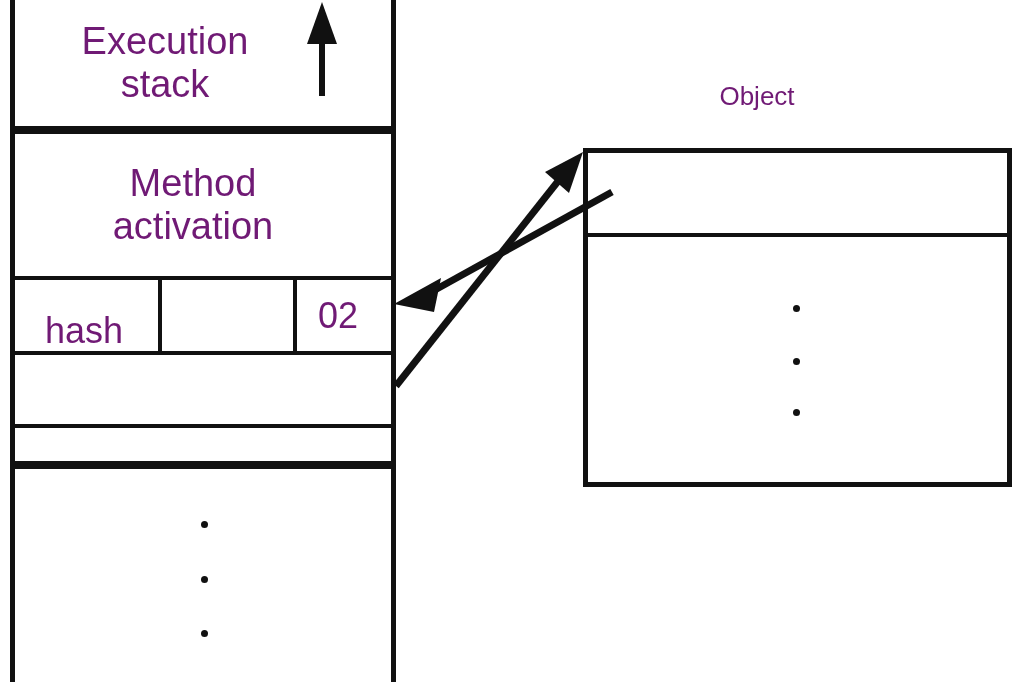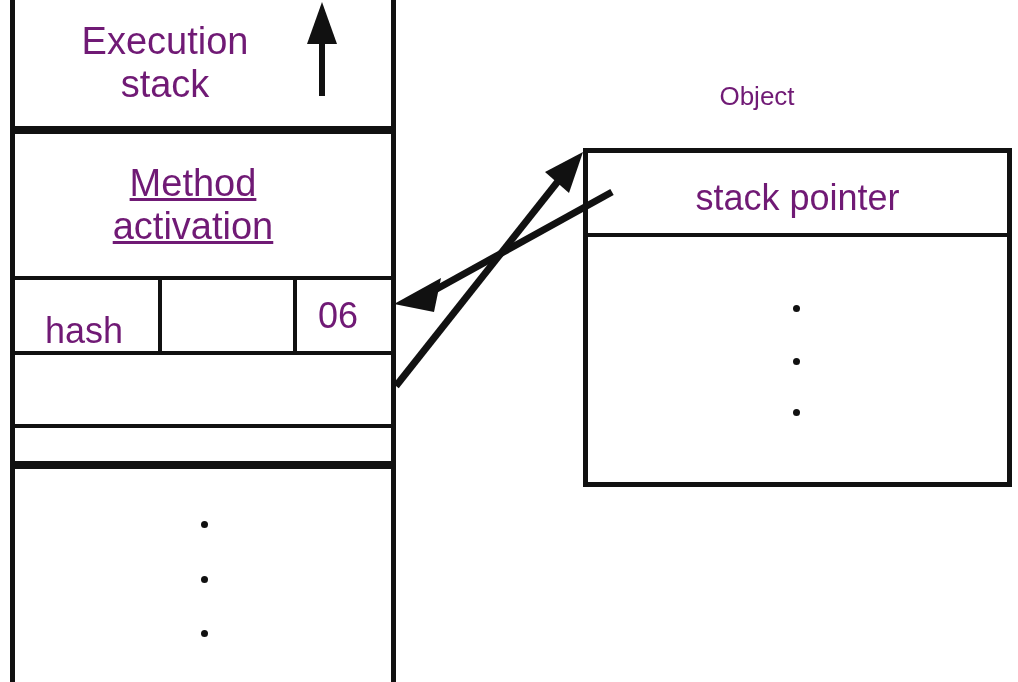--- a/index.html
+++ b/index.html
@@ -76,21 +76,20 @@
     width: 250px;
     height: 110px;
     font-size: 38px;
   }
   #method-activation-label {
     left: 20px;
     top: 145px;
     width: 346px;
     height: 120px;
     font-size: 38px;
-    text-decoration: underline;
   }
   #hash-label  { left: 14px;  top: 300px; width: 140px; height: 62px; font-size: 36px; }
   #age-label   { left: 162px; top: 285px; width: 128px; height: 62px; font-size: 36px; }
   #flag-label  { left: 297px; top: 285px; width: 82px;  height: 62px; font-size: 36px; }
   #owner-label { left: 14px;  top: 362px; width: 366px; height: 62px; font-size: 36px; }
 
   
   #object-title {
     left: 640px;
     top: 70px;
@@ -160,33 +159,32 @@
 
   <div class="cell-text" id="exec-stack-label">Execution
 stack</div>
 
   <div class="cell-text" id="method-activation-label">Method
 activation</div>
 
   <div class="cell-text" id="hash-label">hash</div>
 
 
-  <div class="cell-text" id="flag-label">06</div>
+  <div class="cell-text" id="flag-label">02</div>
 
 
   <div class="cell-text" id="object-title">Object</div>
 
   <div id="object-box">
     <div id="object-box-divider"></div>
     <div class="dot" style="left:205px; top:152px;"></div>
     <div class="dot" style="left:205px; top:205px;"></div>
     <div class="dot" style="left:205px; top:256px;"></div>
   </div>
 
-  <div class="cell-text" id="stack-pointer-label">stack pointer</div>
 
   <svg id="arrow-layer" viewBox="0 0 1018 682">
 
     <g>
       <line x1="322" y1="96" x2="322" y2="34" stroke="#111111" stroke-width="6"></line>
       <polygon points="322,2 307,44 337,44" fill="#111111"></polygon>
     </g>
 
     <g>
       <line x1="612" y1="192" x2="424" y2="296" stroke="#111111" stroke-width="7"></line>

